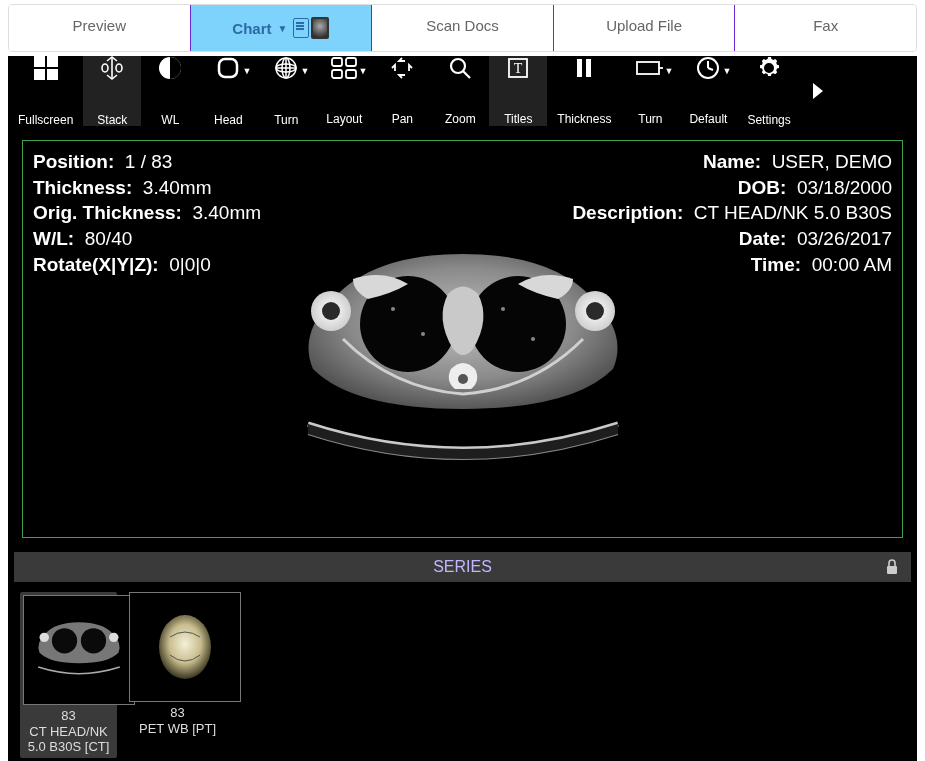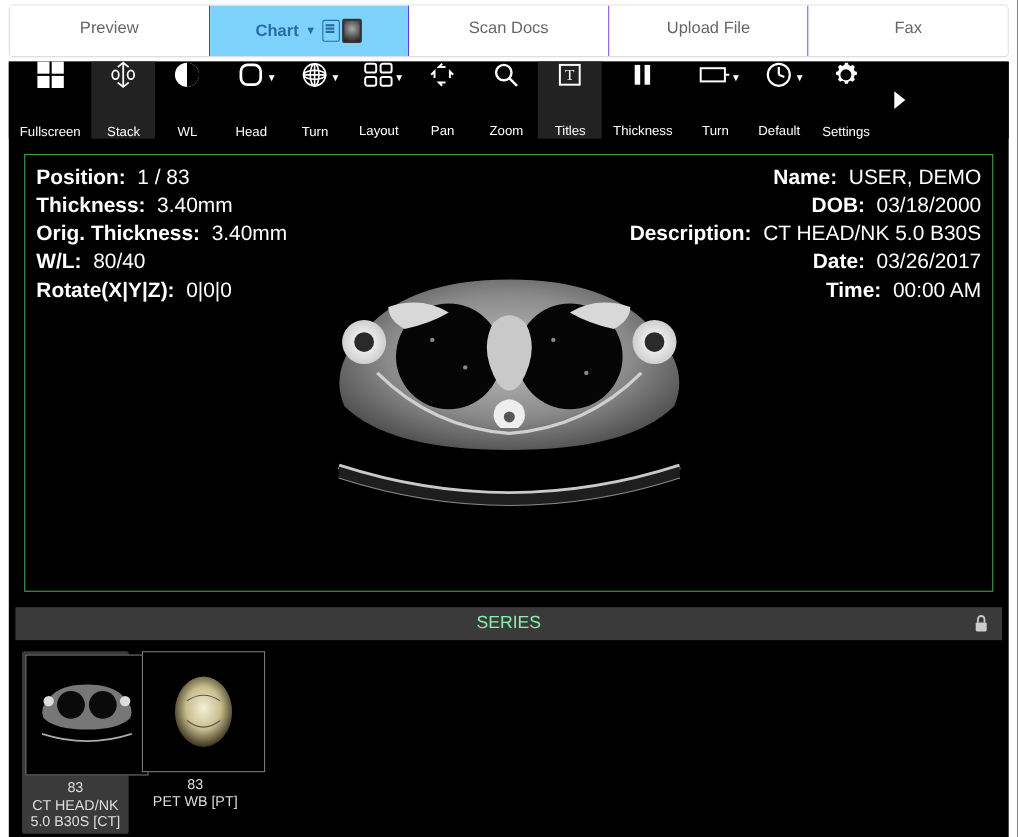--- a/index.html
+++ b/index.html
@@ -121,21 +121,21 @@
   .panel .k { font-weight: bold; }
 
   .scan-art {
     position:absolute; left:50%; top:55%; transform:translate(-50%,-50%);
     width: 380px; height: 240px;
   }
 
   
   .series-bar {
     background:#3a3a3a;
-    color:#86efac;
+    color:#c4b5fd;
     text-align:center;
     font-size:16px;
     padding:6px 0;
     position:relative;
     margin: 0 6px;
   }
   .series-bar .lock {
     position:absolute; right:12px; top:50%; transform:translateY(-50%);
     color:#ccc;
   }

